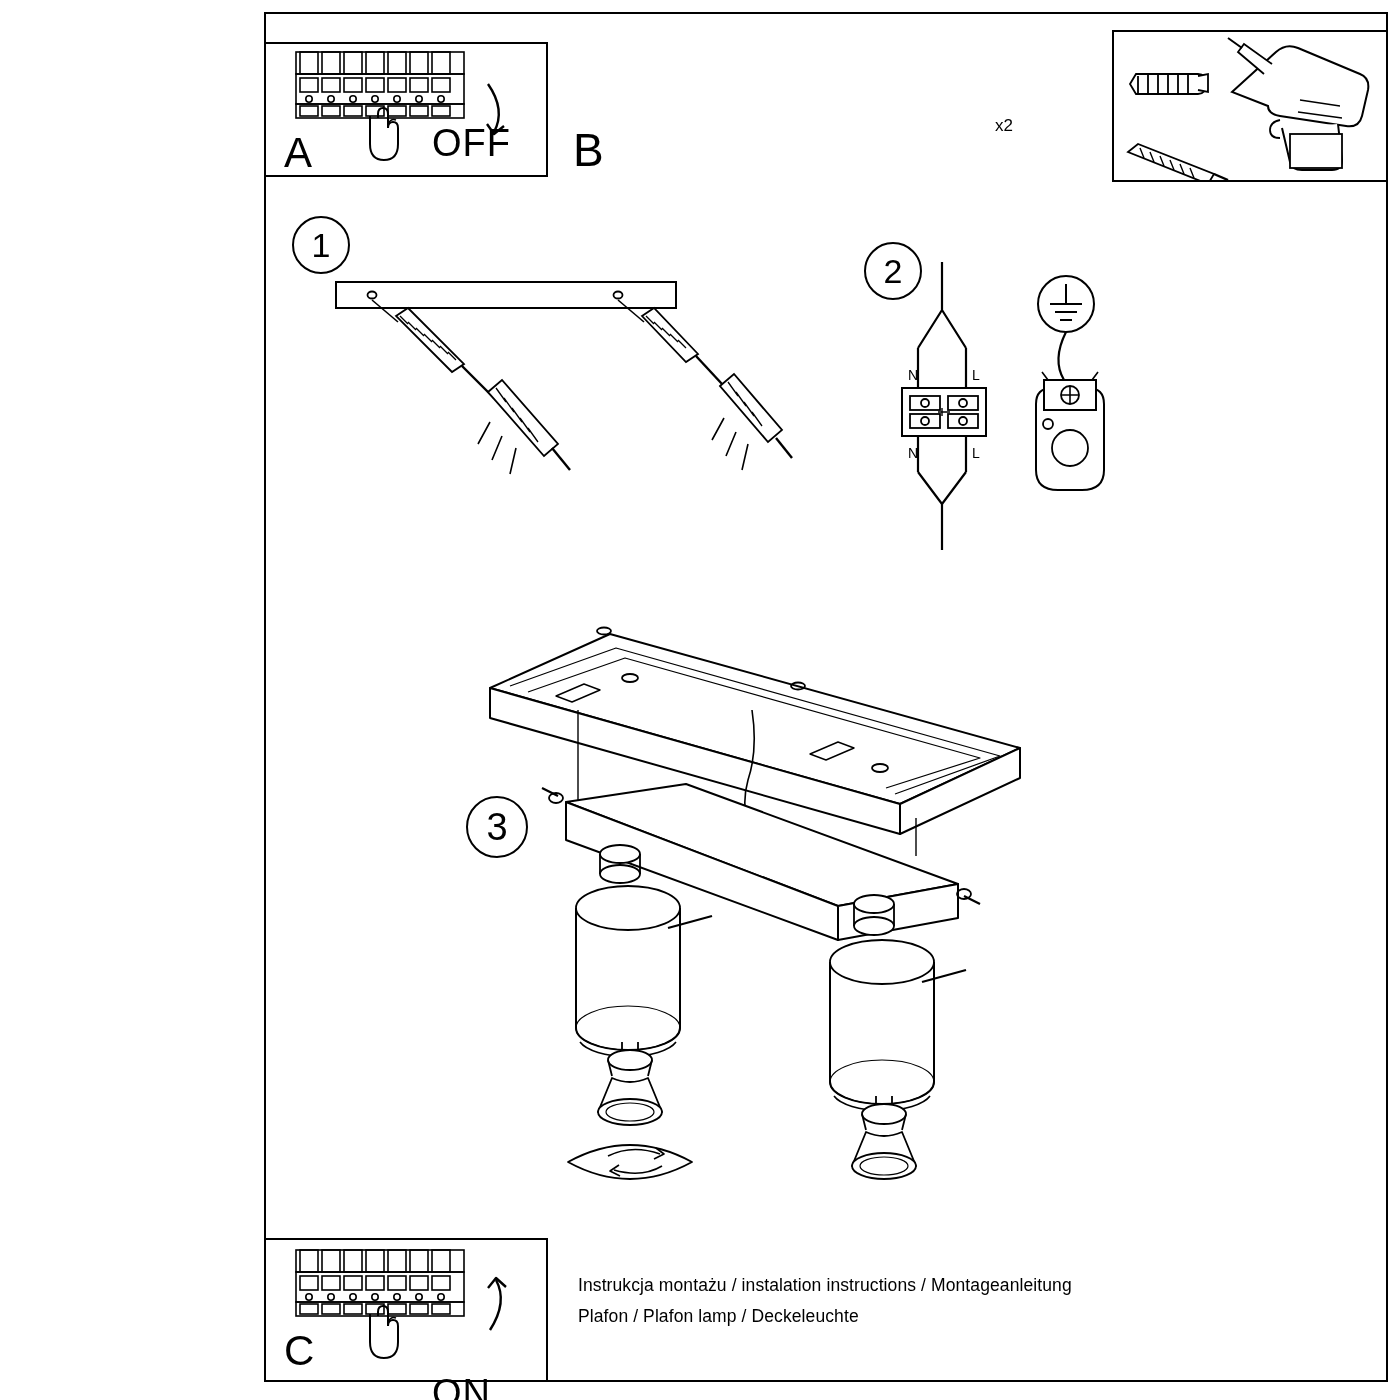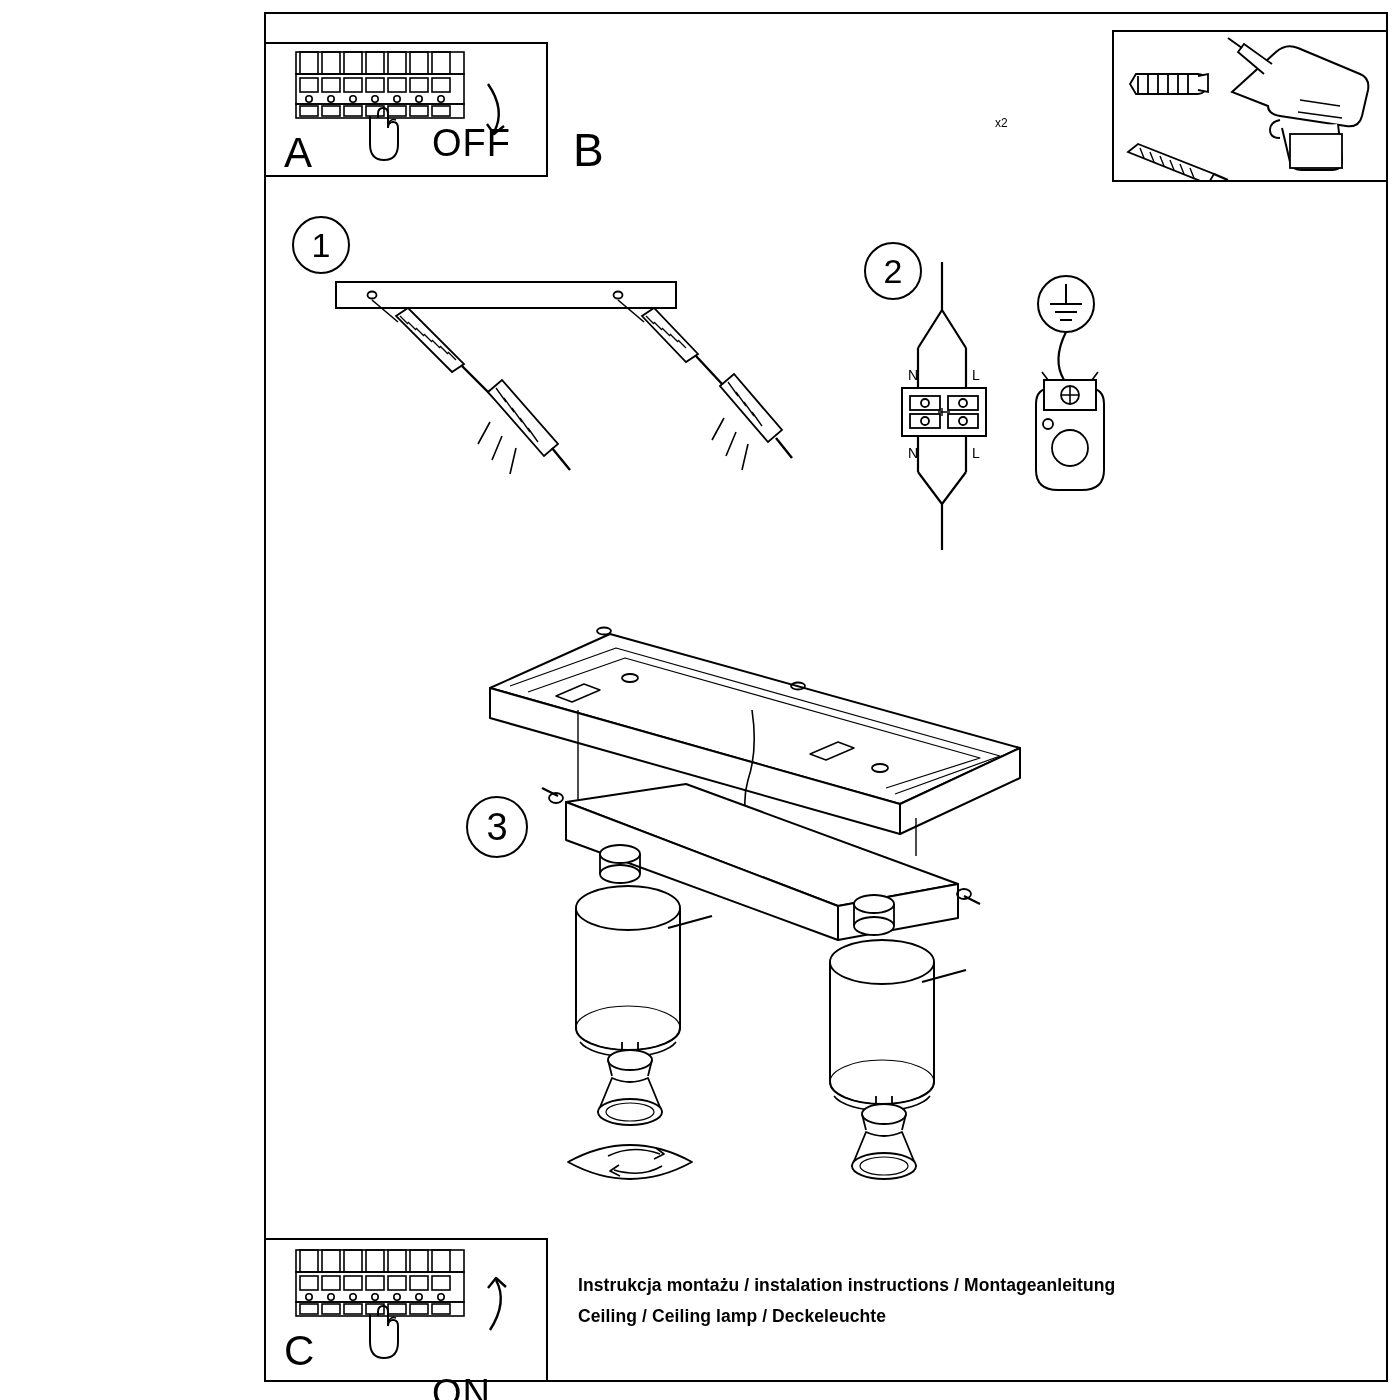--- a/index.html
+++ b/index.html
@@ -71,33 +71,32 @@
     display: flex; align-items: center; justify-content: center;
     font-size: 34px;
     background: #fff;
   }
   #num-1 { left: 292px; top: 216px; }
   #num-2 { left: 864px; top: 242px; }
   #num-3 { left: 466px; top: 796px; width: 58px; height: 58px; font-size: 38px; }
 
   .x2 {
     position: absolute;
-    font-size: 12px;
+    font-size: 17px;
     left: 995px; top: 116px; text-align: right;
   }
 
   
   .caption {
     position: absolute;
     left: 578px;
     top: 1270px;
     font-size: 17.5px;
     line-height: 1.75;
     letter-spacing: 0.1px;
-    font-weight: bold;
   }
 
   svg { display: block; }
 </style>
 </head>
 <body>
 
 <div id="sheet">
 
   <div class="frame"></div>
@@ -395,16 +394,16 @@
         <path d="M224 90 q18 -28 6 -50" stroke-width="2.4"></path>
         <path d="M222 48 l8 -10 l10 9" stroke-width="2.4" stroke-linejoin="round"></path>
       </g>
     </svg>
   </div>
   <div class="letter" id="letter-c">C</div>
   <div class="onoff" id="label-on">ON</div>
 
   <div class="caption">
     <div>Instrukcja montażu / instalation instructions / Montageanleitung</div>
-    <div>Ceiling / Ceiling lamp / Deckeleuchte</div>
+    <div>Plafon / Plafon lamp / Deckeleuchte</div>
   </div>
 
 </div>
 
 </body></html>

